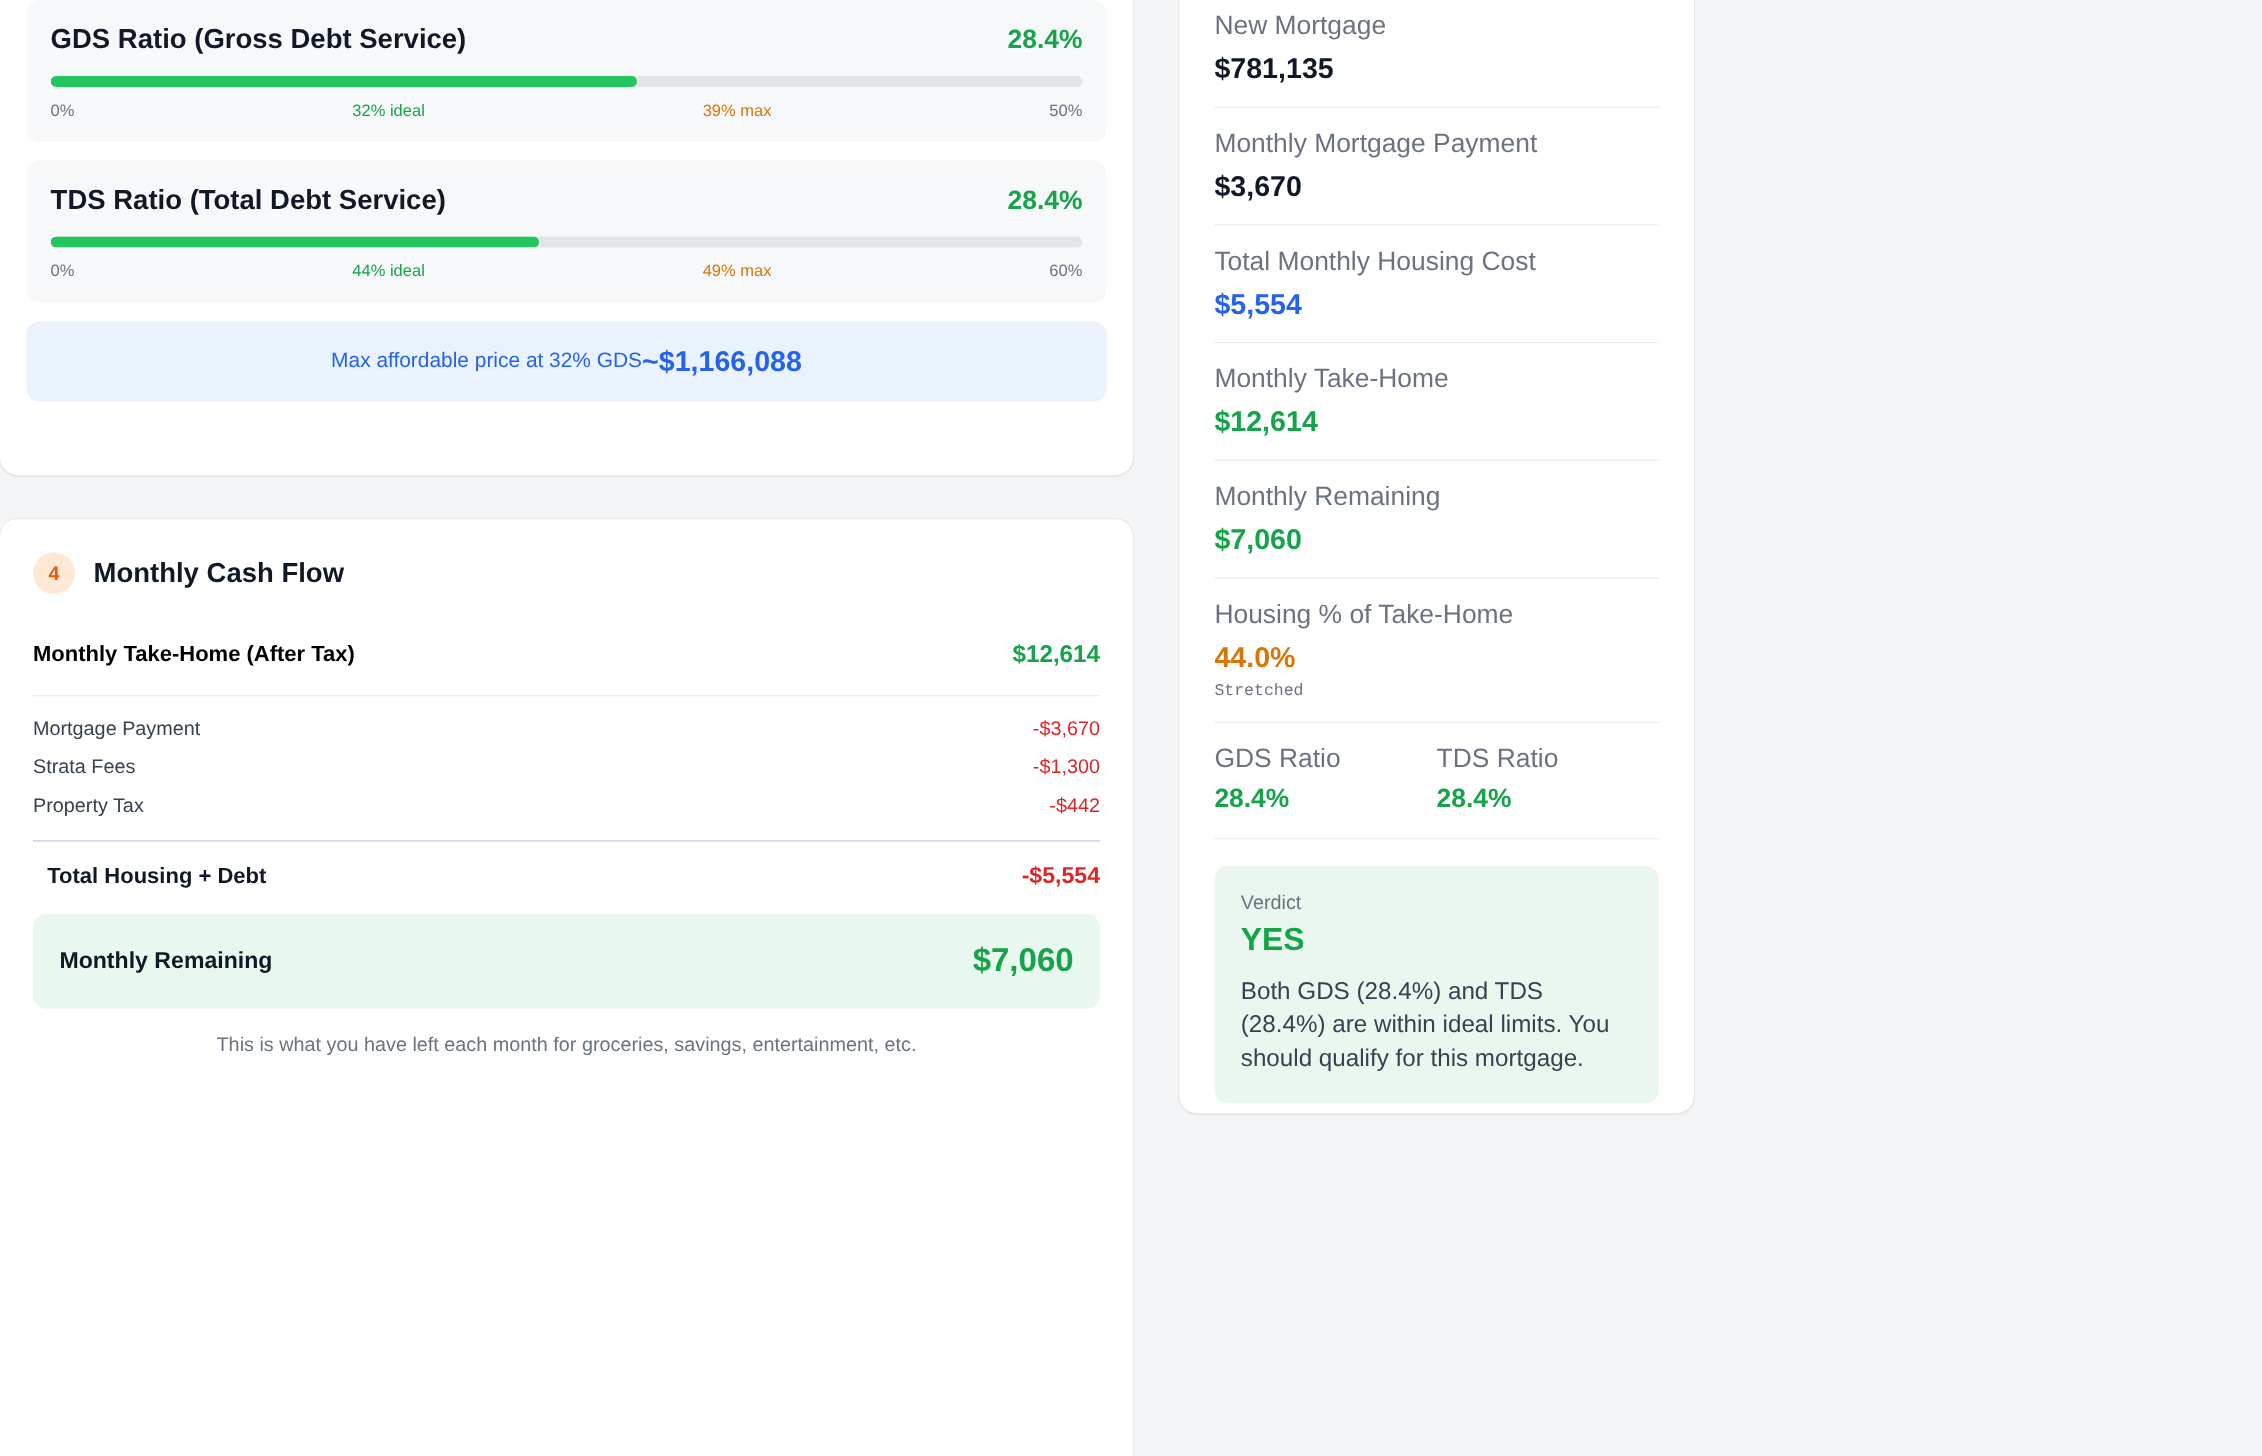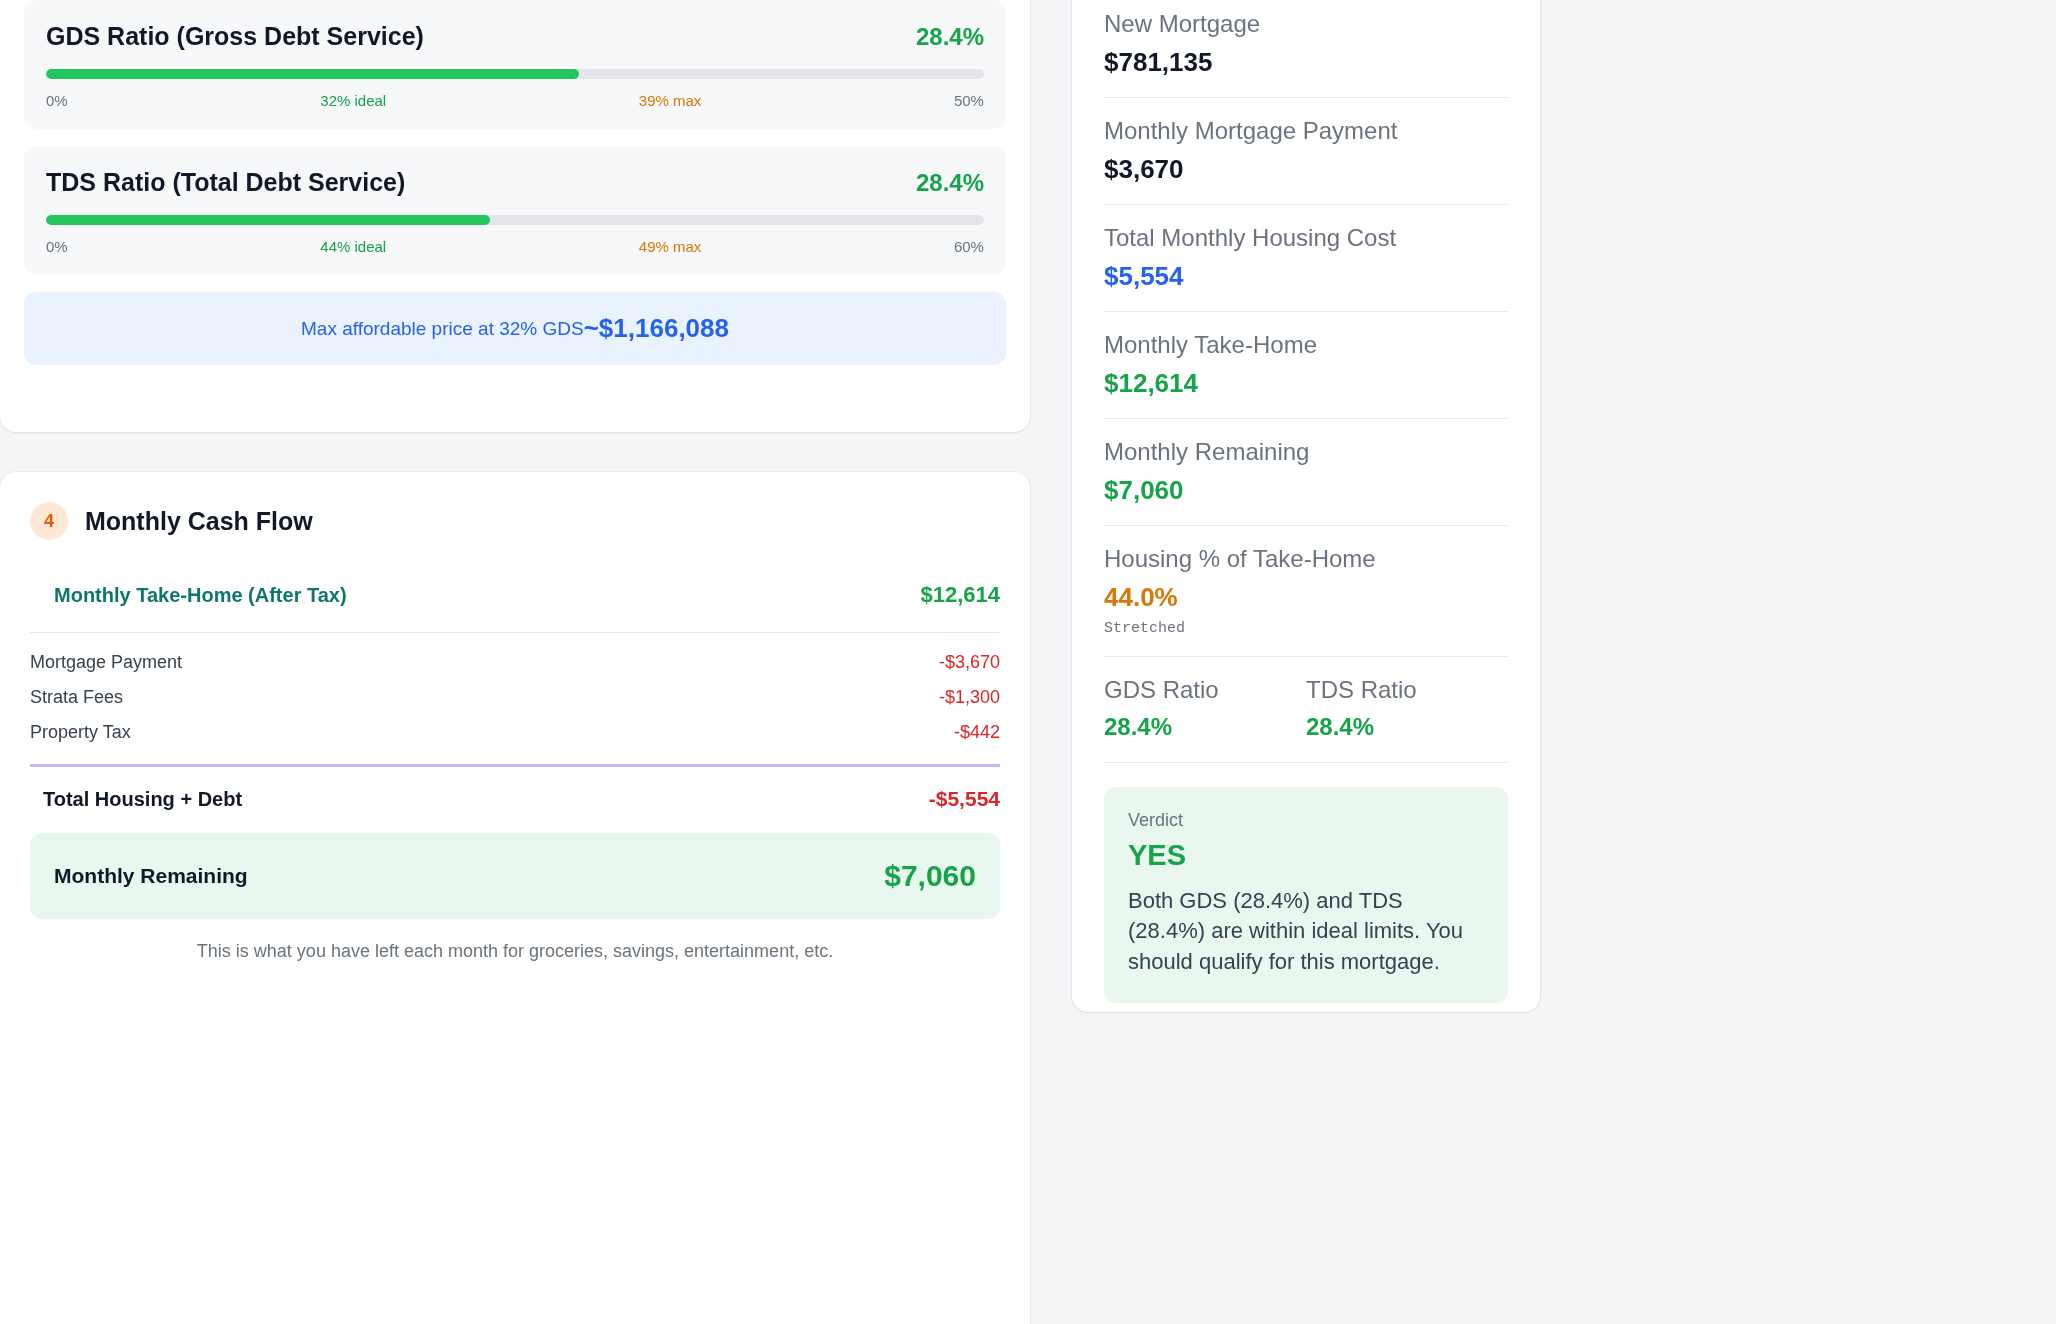--- a/index.html
+++ b/index.html
@@ -68,23 +68,23 @@
     display: flex; align-items: center; justify-content: center;
     flex: 0 0 auto;
   }
   .cf-title { font-size: 25px; font-weight: 700; color: #111827; }
   .cf-income-row {
     margin-top: 42px;
     display: flex; justify-content: space-between; align-items: center;
     padding-bottom: 24px;
     border-bottom: 1px solid #e5e7eb;
   }
-  .cf-income-label { font-size: 20px; font-weight: 600; color: #0f766e; margin-left: 24px; }
+  .cf-income-label { font-size: 20px; font-weight: 600; color: #000000; }
   .cf-income-value { font-size: 22px; font-weight: 700; color: #16a34a; }
-  .cf-expenses { padding: 12px 0 14px; border-bottom: 3px solid #c4b5fd; }
+  .cf-expenses { padding: 12px 0 14px; border-bottom: 1px solid #c4b5fd; }
   .cf-expense-row {
     display: flex; justify-content: space-between; align-items: center;
     padding: 7px 0;
     font-size: 18px;
   }
   .cf-expense-label { color: #374151; }
   .cf-expense-value { color: #dc2626; }
   .cf-total-row {
     display: flex; justify-content: space-between; align-items: center;
     padding: 20px 0 22px;

